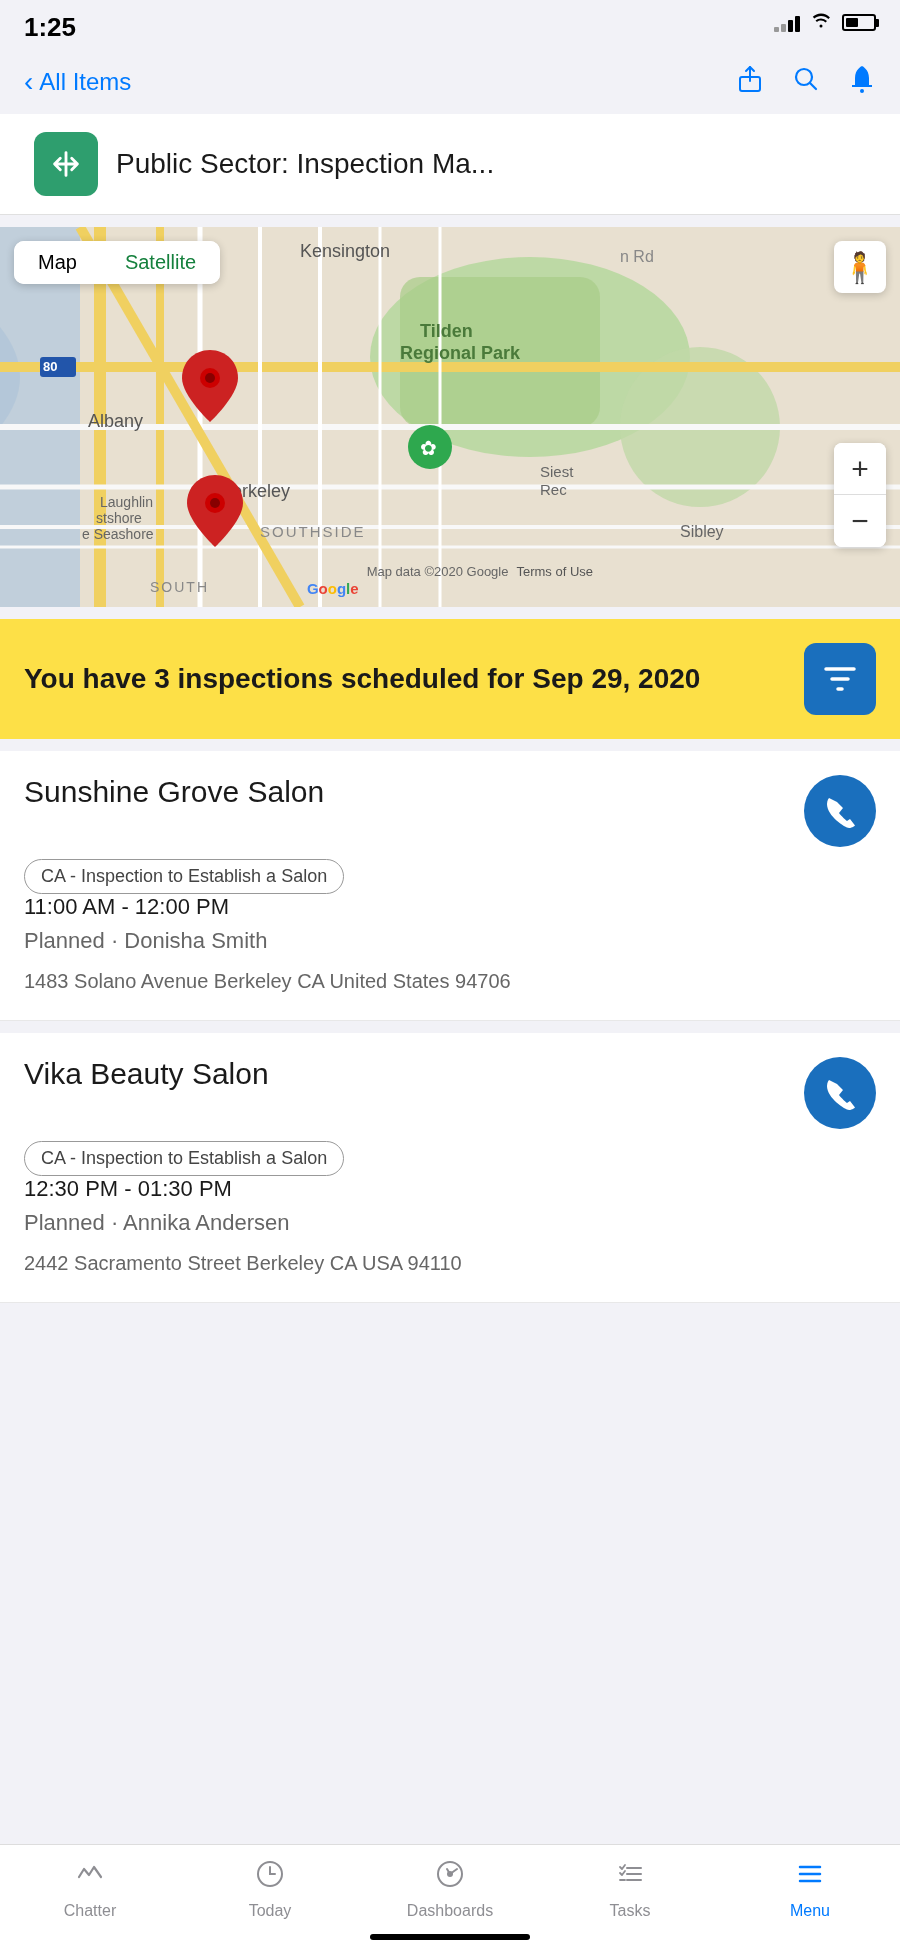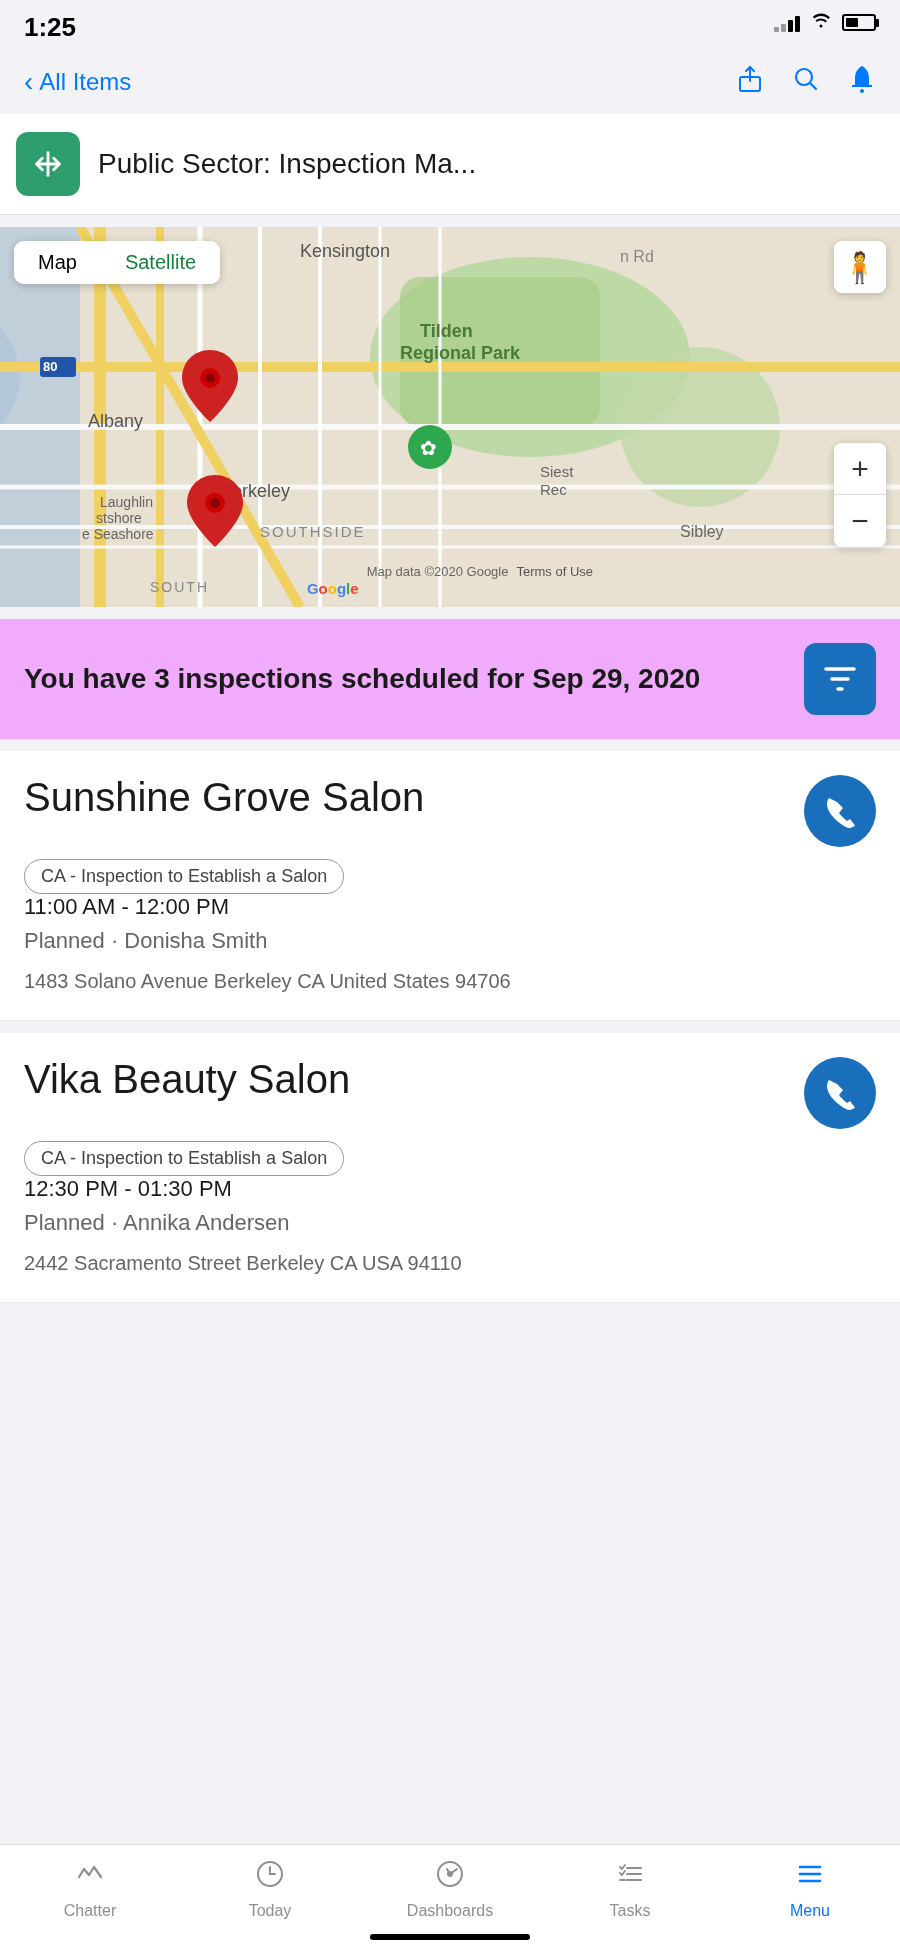--- a/index.html
+++ b/index.html
@@ -117,21 +117,21 @@
       font-size: 28px;
       cursor: pointer;
     }
 
     
     .app-header {
       background: #fff;
       display: flex;
       align-items: center;
       gap: 18px;
-      padding: 18px 16px;
+      padding: 18px 34px;
       border-bottom: 1px solid #e0e0e0;
     }
     .app-icon {
       width: 64px;
       height: 64px;
       background: #2e9e6e;
       border-radius: 12px;
       display: flex;
       align-items: center;
       justify-content: center;
@@ -251,21 +251,21 @@
     }
     .google-logo span:nth-child(1) { color: #4285f4; }
     .google-logo span:nth-child(2) { color: #ea4335; }
     .google-logo span:nth-child(3) { color: #fbbc05; }
     .google-logo span:nth-child(4) { color: #4285f4; }
     .google-logo span:nth-child(5) { color: #34a853; }
     .google-logo span:nth-child(6) { color: #ea4335; }
 
     
     .info-section {
-      background: #f0abfc;
+      background: #fde047;
       margin-top: 12px;
       padding: 24px;
       display: flex;
       align-items: center;
       justify-content: space-between;
     }
     .info-text {
       font-size: 28px;
       font-weight: 700;
       color: #1a1a1a;
@@ -297,21 +297,21 @@
       padding: 24px;
       border-bottom: 1px solid #e8e8e8;
     }
     .card-header {
       display: flex;
       align-items: flex-start;
       justify-content: space-between;
       margin-bottom: 12px;
     }
     .card-title {
-      font-size: 40px;
+      font-size: 30px;
       font-weight: 500;
       color: #1a1a1a;
       flex: 1;
     }
     .call-btn {
       width: 72px;
       height: 72px;
       background: #1a6fbd;
       border-radius: 50%;
       display: flex;

